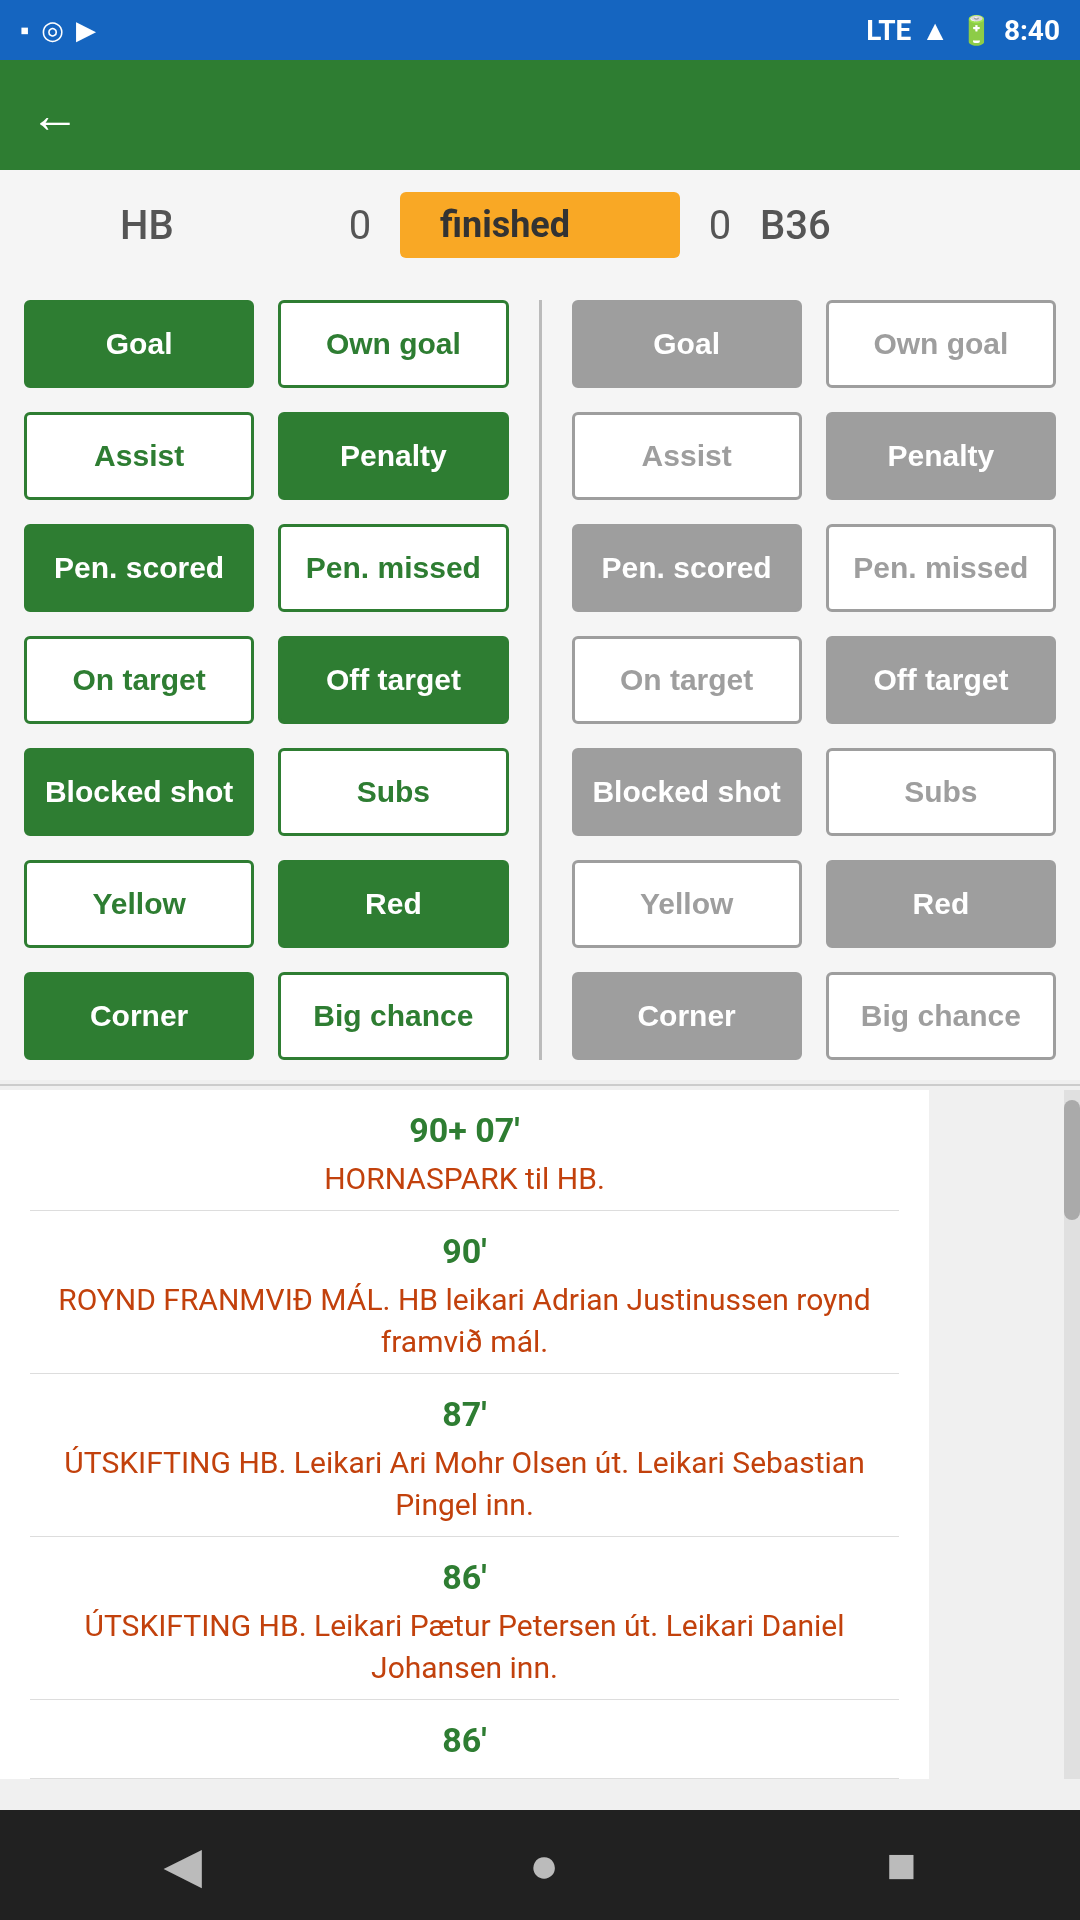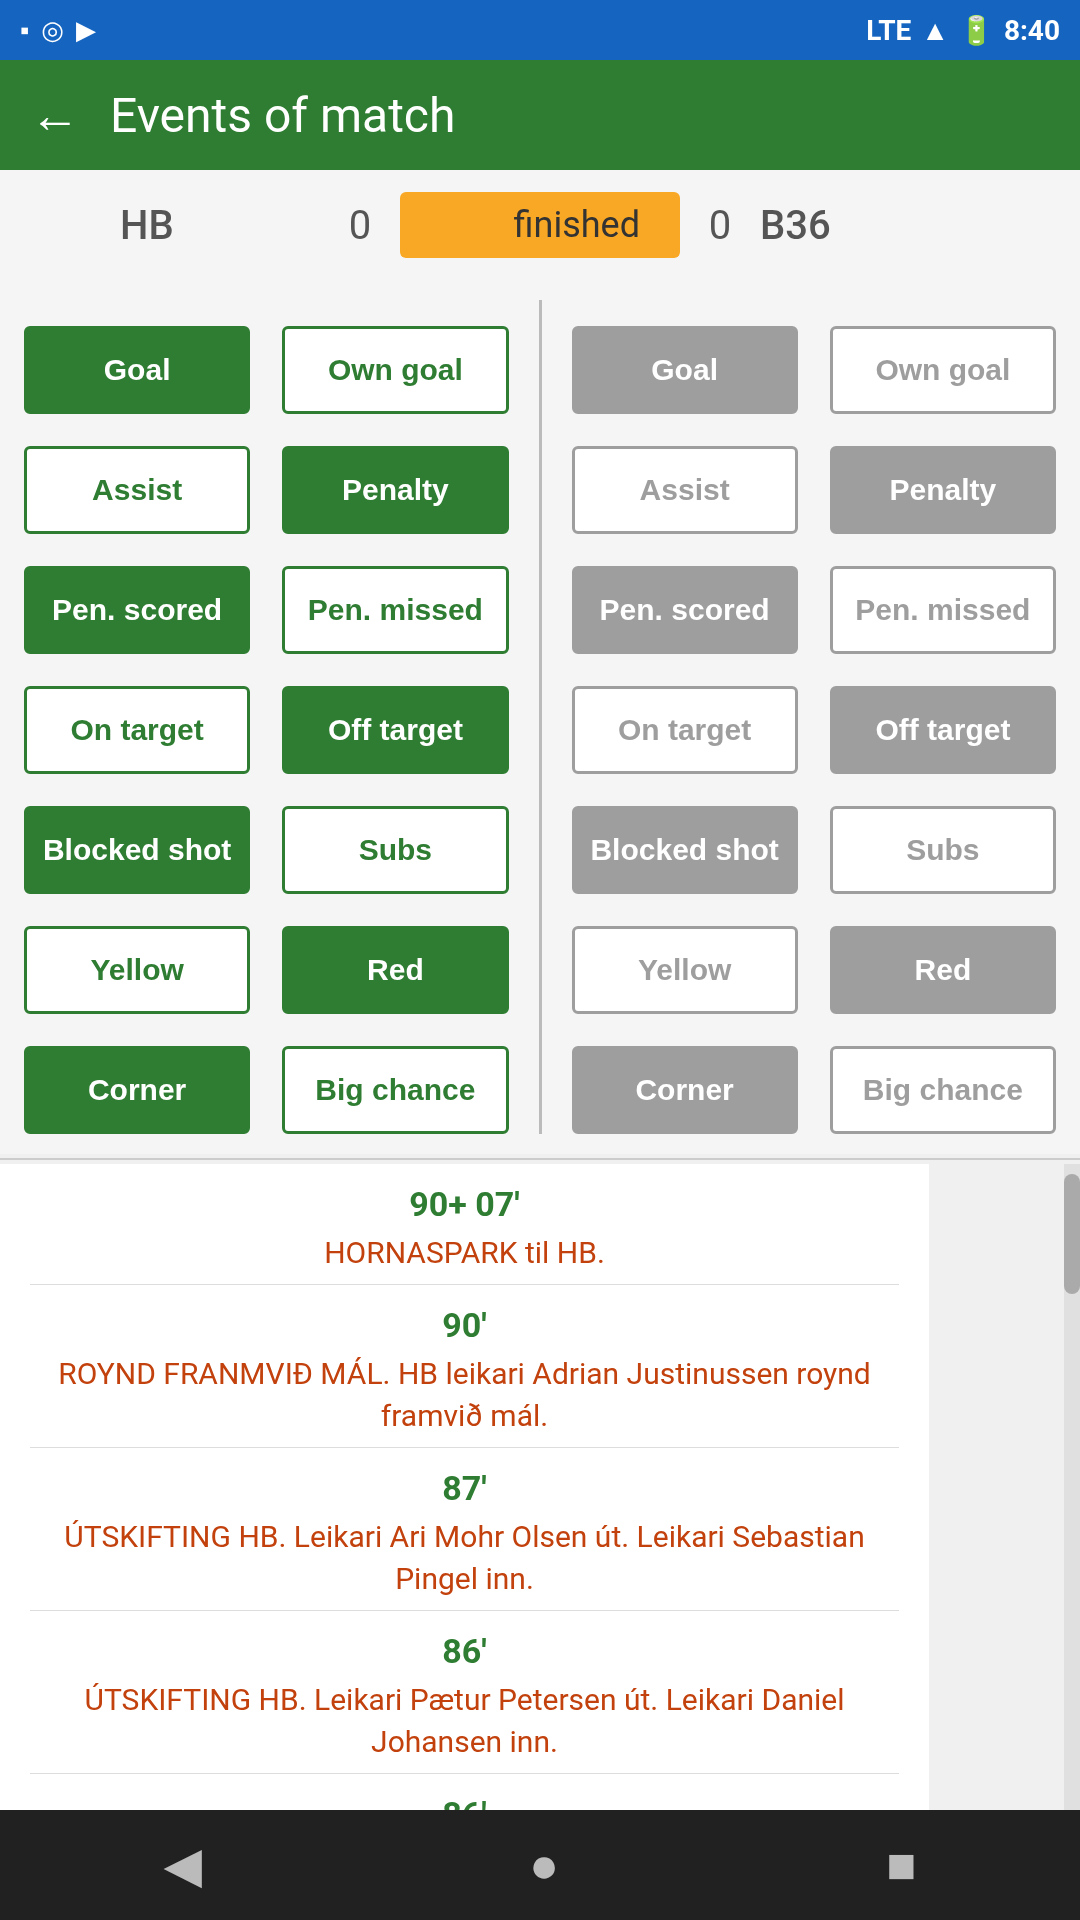--- a/index.html
+++ b/index.html
@@ -79,42 +79,41 @@
     .score-num {
       font-size: 40px;
       color: #555;
       width: 80px;
       text-align: center;
     }
     .status-badge {
       background: #F9A825;
       color: #333;
       font-size: 36px;
-      font-weight: normal;
+      font-weight: bold;
       padding: 12px 40px;
       border-radius: 6px;
       width: 280px;
-      text-align: right;
+      text-align: left;
     }
 
     
     .buttons-section {
       width: 1080px;
       background: #f5f5f5;
       padding: 20px 24px;
       display: flex;
       gap: 20px;
     }
 
     .team-buttons {
       flex: 1;
       display: grid;
       grid-template-columns: 1fr 1fr;
-      gap: 32px;
-      margin-top: 26px;
+      gap: 24px;
     }
 
     .divider-line {
       width: 3px;
       background: #bbb;
       margin: 0 10px;
       align-self: stretch;
     }
 
     .event-btn {
@@ -238,21 +237,20 @@
   <div class="status-bar-right">
     <span>LTE</span>
     <span>▲</span>
     <span>🔋</span>
     <span>8:40</span>
   </div>
 </div>
 
 <div class="header">
   <span class="header-back">←</span>
-  <span class="header-title">Events of match</span>
 </div>
 
 <div class="score-row">
   <span class="team-name">HB</span>
   <span class="score-num">0</span>
   <span class="status-badge">finished</span>
   <span class="score-num">0</span>
   <span class="team-name">B36</span>
 </div>
 

